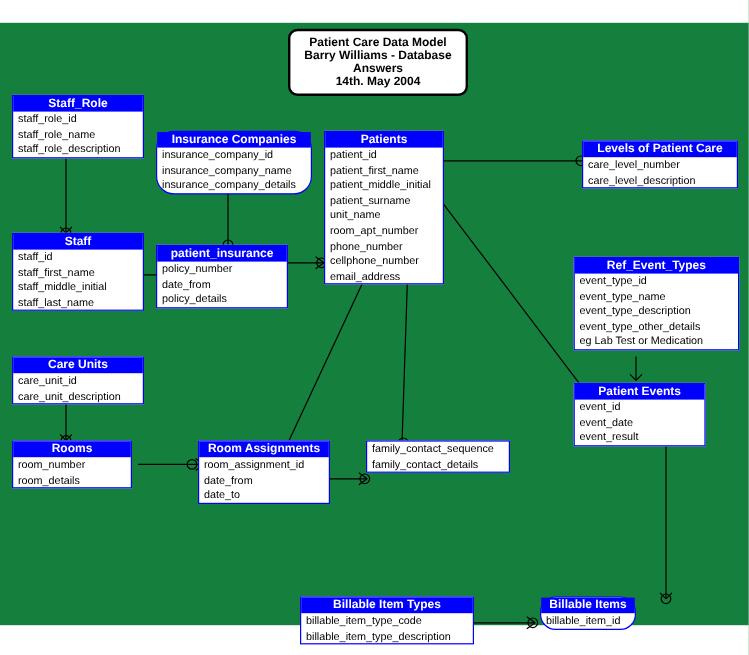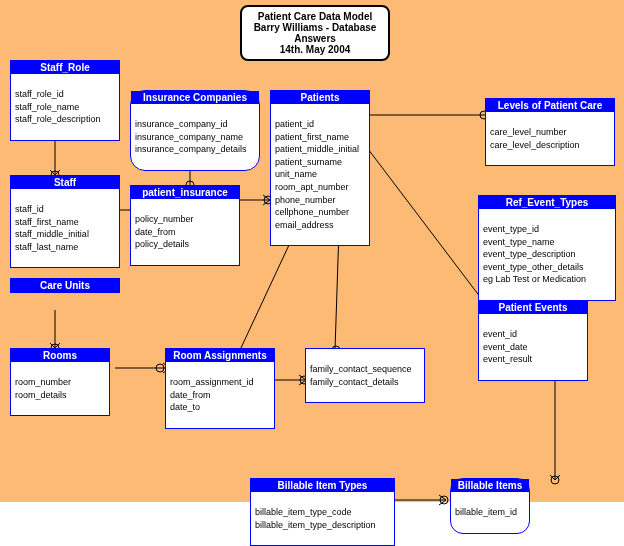--- a/index.html
+++ b/index.html
@@ -10,40 +10,41 @@
       font-family: Arial, sans-serif;
       font-size: 10px;
       overflow: hidden;
       position: relative;
     }
 
     .diagram-container {
       position: relative;
       width: 624px;
       height: 502px;
-      background: #fdba74;
+      background: #15803d;
+      margin-top: 19px;
     }
 
     .entity-box {
       position: absolute;
       border: 1px solid #00f;
       background: #fff;
     }
 
     .entity-title {
       background: #00f;
       color: #fff;
       text-align: center;
       padding: 1px 5px;
       font-size: 10px;
       font-weight: bold;
     }
 
     .entity-body {
-      padding: 14px 4px;
+      padding: 0 4px;
       font-size: 9px;
       color: #000;
       line-height: 1.4;
     }
 
     .title-box {
       position: absolute;
       border: 2px solid #000;
       border-radius: 8px;
       background: #fff;
@@ -218,20 +219,24 @@
     <div class="entity-title">Patient Events</div>
     <div class="entity-body">
       <div>event_id</div>
       <div>event_date</div>
       <div>event_result</div>
     </div>
   </div>
 
   <div class="entity-box" style="left:10px; top:278px; width:110px;">
     <div class="entity-title">Care Units</div>
+    <div class="entity-body">
+      <div>care_unit_id</div>
+      <div>care_unit_description</div>
+    </div>
   </div>
 
   <div class="entity-box" style="left:10px; top:348px; width:100px;">
     <div class="entity-title">Rooms</div>
     <div class="entity-body">
       <div>room_number</div>
       <div>room_details</div>
     </div>
   </div>
 

